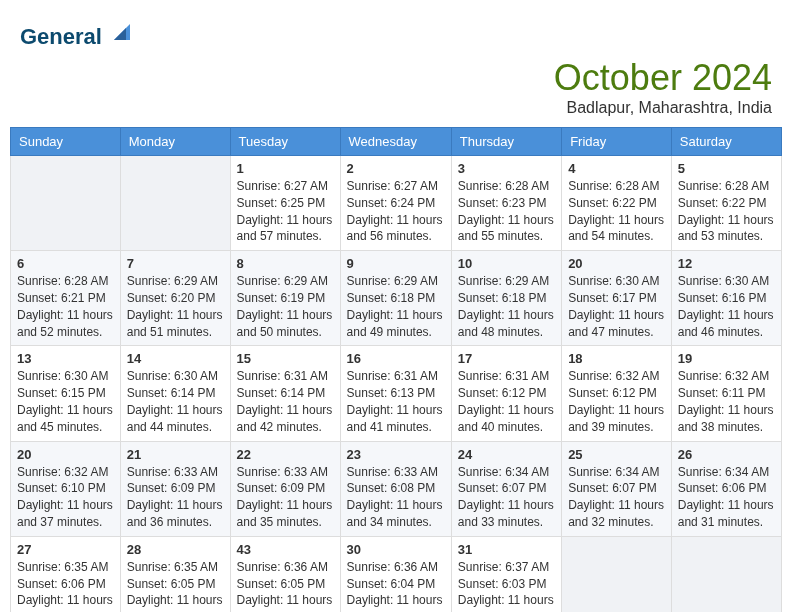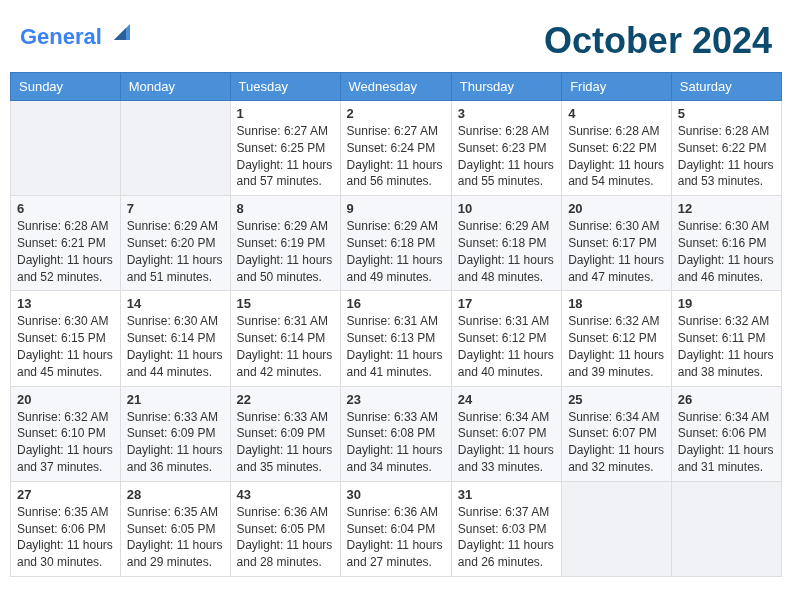--- a/index.html
+++ b/index.html
@@ -20,34 +20,35 @@
       display: flex;
       align-items: center;
     }
     .logo-text {
       font-size: 22px;
       font-weight: bold;
       color: #333;
       line-height: 1.1;
     }
     .logo-text span {
-      color: #3b82f6;
+      color: #0c4a6e;
     }
     .logo-icon {
       width: 24px;
       height: 24px;
       margin-left: 2px;
     }
     .title-section {
       text-align: right;
     }
     .month-title {
       font-size: 36px;
-      font-weight: bold;
-      color: #0c4a6e;
+      font-weight: normal;
+      color: #4d7c0f;
+      margin-top: 37px;
     }
     .location-title {
       font-size: 16px;
       color: #333;
       font-weight: normal;
     }
     .calendar {
       width: 100%;
       border-collapse: collapse;
       margin-top: 5px;
@@ -98,20 +99,21 @@
         <span>General</span>
         <svg class="logo-icon" viewBox="0 0 30 30" xmlns="http://www.w3.org/2000/svg">
           <polygon points="5,25 25,5 25,25" fill="#4a90d9"></polygon>
           <polygon points="5,25 20,10 20,25" fill="#2a6099"></polygon>
         </svg>
       </div>
     </div>
   </div>
   <div class="title-section">
     <div class="month-title">October 2024</div>
+    <div class="location-title">Badlapur, Maharashtra, India</div>
   </div>
 </div>
 
 <table class="calendar">
   <thead>
     <tr>
     <th>Sunday</th>
         <th>Monday</th>
         <th>Tuesday</th>
         <th>Wednesday</th>

